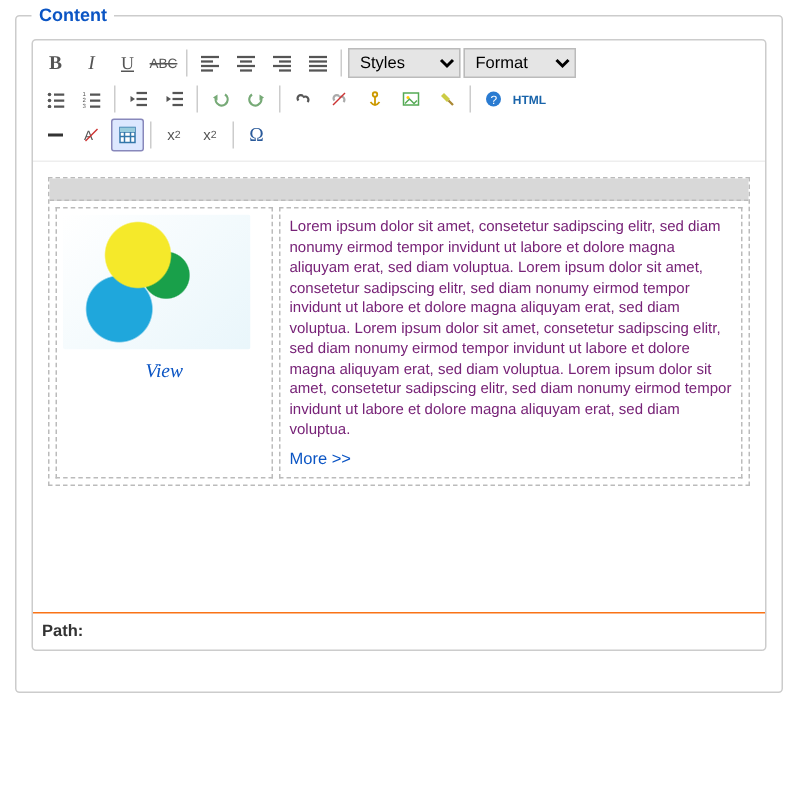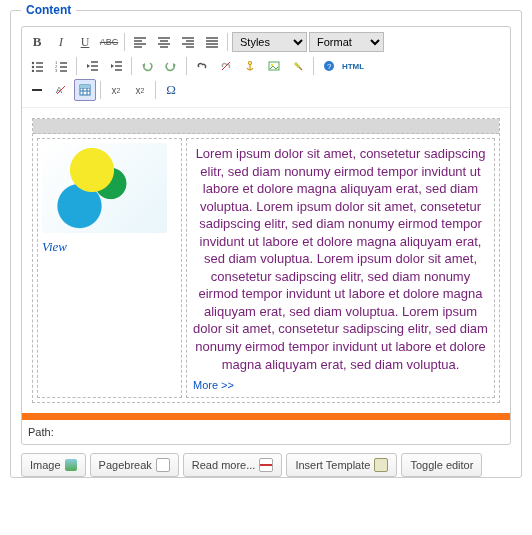--- a/index.html
+++ b/index.html
@@ -8,21 +8,21 @@
   font-family: Arial, sans-serif;
   font-size: 11px;
   background: #fff;
   width: 532px;
   box-sizing: border-box;
 }
 .fieldset {
   border: 1px solid #ccc;
   border-radius: 3px;
   position: relative;
-  padding: 15px 10px 0 10px;
+  padding: 15px 10px 27px 10px;
 }
 .legend {
   position: absolute;
   top: -8px;
   left: 10px;
   background: #fff;
   padding: 0 5px;
   color: #0B55C4;
   font-size: 12px;
   font-weight: bold;
@@ -92,21 +92,21 @@
   background: #d8d8d8;
   border-bottom: 1px dashed #bbb;
 }
 .inner-row { display: flex; }
 .img-cell {
   border: 1px dashed #bbb;
   margin: 4px;
   padding: 4px;
   width: 135px;
   flex-shrink: 0;
-  text-align: left;
+  text-align: center;
 }
 .cable-img {
   width: 125px;
   height: 90px;
   display: block;
   border-radius: 2px;
   background: radial-gradient(circle at 40% 30%, #f5e92a 0%, #f5e92a 22%, transparent 23%),
               radial-gradient(circle at 55% 45%, #19a04a 0%, #19a04a 18%, transparent 19%),
               radial-gradient(circle at 30% 70%, #1fa7dc 0%, #1fa7dc 20%, transparent 21%),
               linear-gradient(135deg,#fff,#e9f6fb);
@@ -120,34 +120,34 @@
   display: inline-block;
 }
 .txt-cell {
   border: 1px dashed #bbb;
   margin: 4px 4px 4px 0;
   padding: 6px;
   flex: 1;
 }
 .lorem {
   color: #772277;
-  font-size: 13px;
+  font-size: 10px;
   line-height: 1.35;
   margin: 0 0 6px 0;
-  text-align: center;
 }
 .more-link {
   color: #0B55C4;
   font-size: 11px;
 }
 .path-bar {
-  border-top: 7px solid #f97316;
+  border-top: 1px solid #f97316;
   padding: 6px 6px;
   font-size: 11px;
   color: #333;
+  font-weight: bold;
 }
 .bottom-buttons {
   margin-top: 8px;
   display: flex;
   gap: 4px;
 }
 .jbtn {
   border: 1px solid #c7c7c7;
   border-radius: 3px;
   background: linear-gradient(#fdfdfd,#efefef);
@@ -358,34 +358,13 @@
           </div>
         </div>
       </div>
     </div>
 
     <div class="path-bar">
       <span>Path:</span>
     </div>
   </div>
 
-  <div class="bottom-buttons">
-    <div class="jbtn">
-      <span>Image</span>
-      <span class="jicon" style="background:linear-gradient(#8cd,#5a5);"></span>
-    </div>
-    <div class="jbtn">
-      <span>Pagebreak</span>
-      <span class="jicon" style="background:#fff;border:1px solid #aaa;"></span>
-    </div>
-    <div class="jbtn">
-      <span>Read more...</span>
-      <span class="jicon" style="background:linear-gradient(#fff 45%,#c33 45%,#c33 55%,#fff 55%);border:1px solid #aaa;"></span>
-    </div>
-    <div class="jbtn">
-      <span>Insert Template</span>
-      <span class="jicon" style="background:#e8e8c8;border:1px solid #996;"></span>
-    </div>
-    <div class="jbtn">
-      <span>Toggle editor</span>
-    </div>
-  </div>
 </div>
 
 </body></html>

